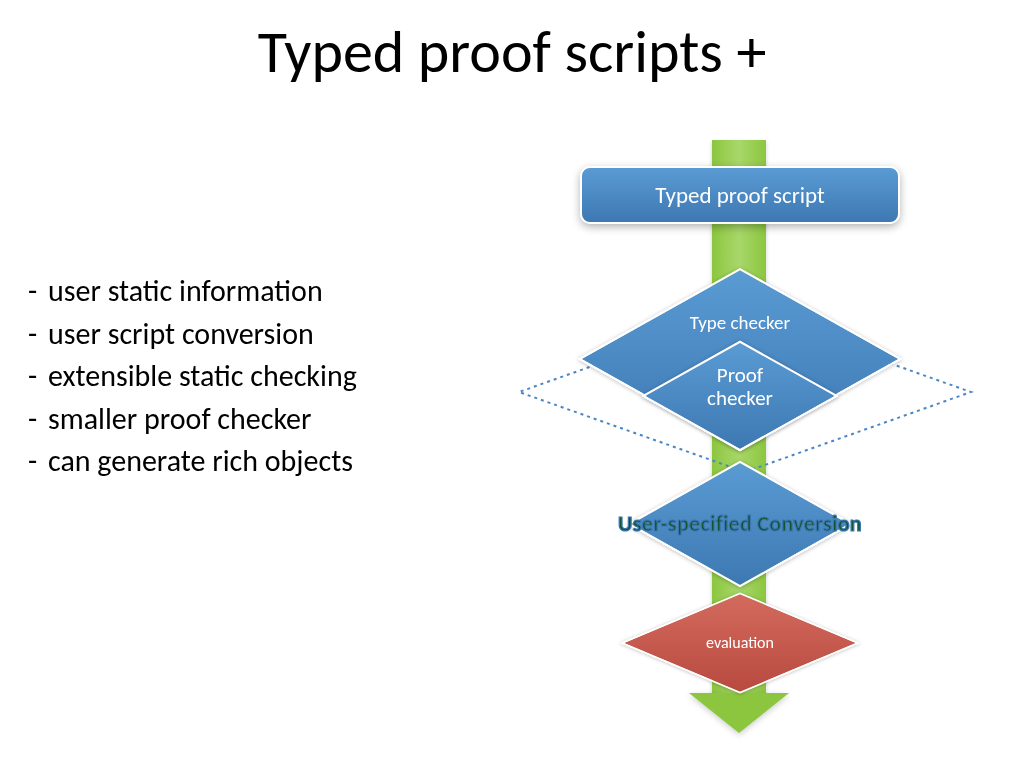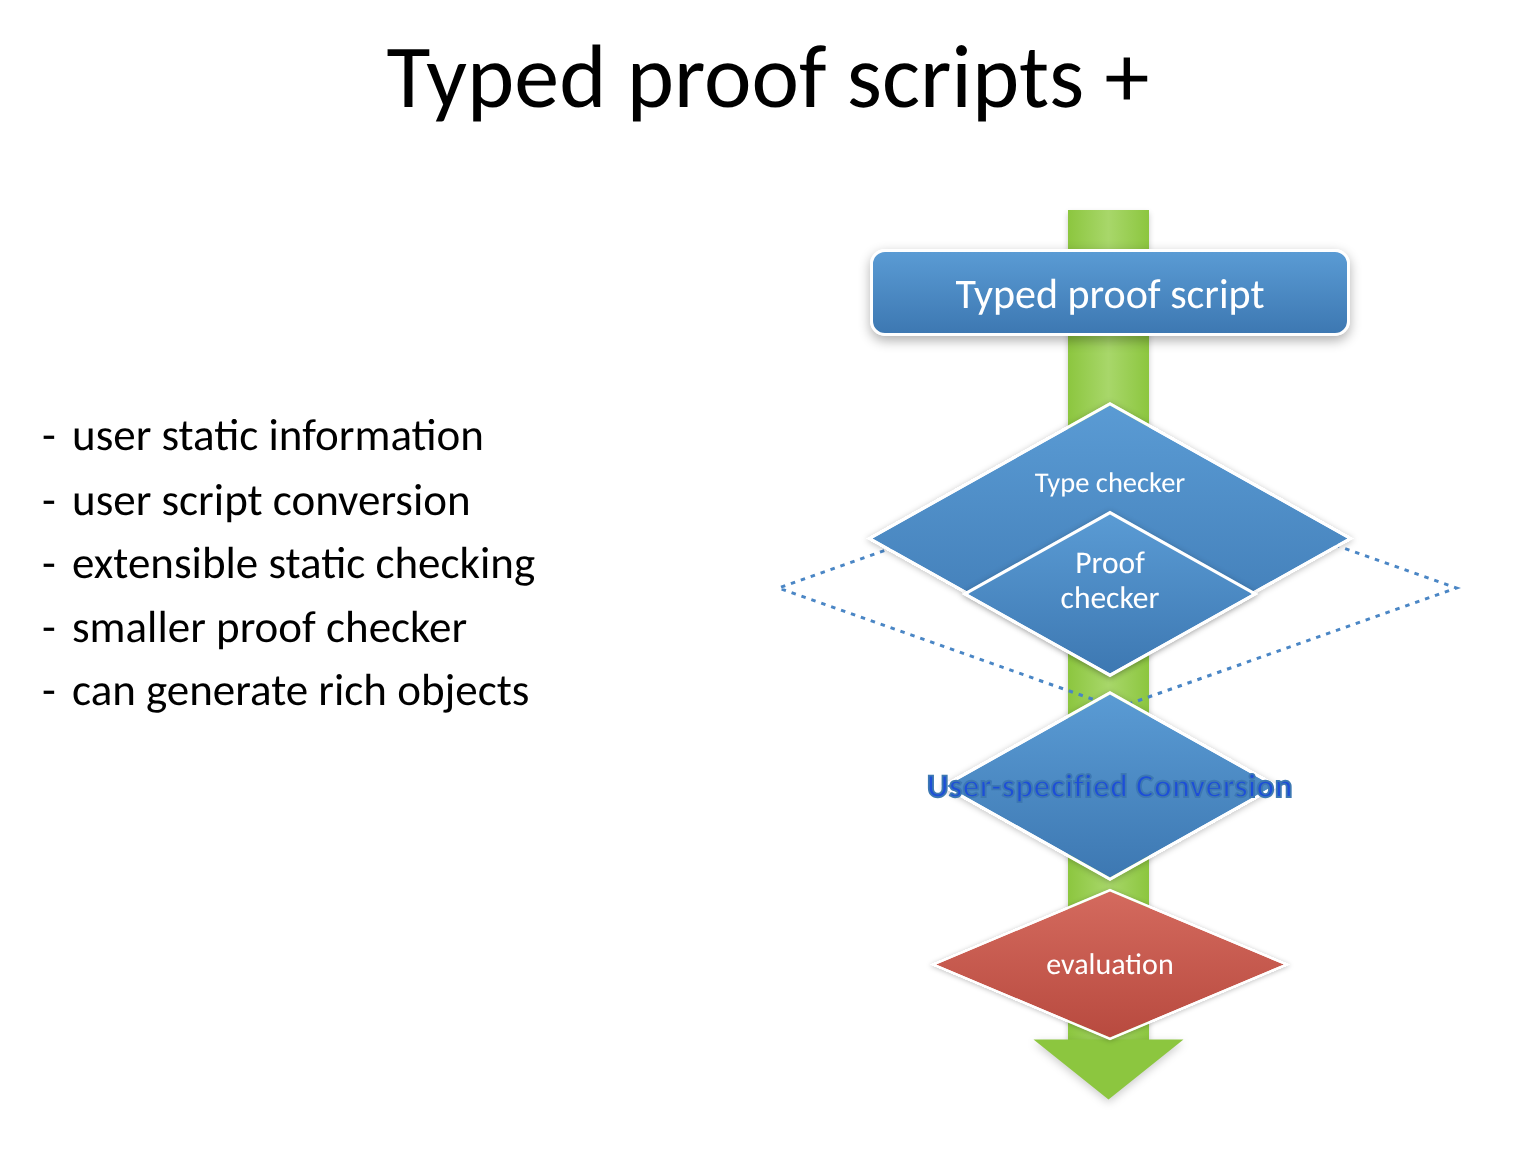--- a/index.html
+++ b/index.html
@@ -71,21 +71,21 @@
     position: absolute;
     left: 120px;
     top: 26px;
     width: 320px;
     height: 58px;
     background: linear-gradient(to bottom, #5a9bd4, #3d78b2);
     border: 2px solid #fff;
     border-radius: 10px;
     box-shadow: 0 3px 8px rgba(0,0,0,0.3);
     color: #fff;
-    font-size: 28px;
+    font-size: 23px;
     display: flex;
     align-items: center;
     justify-content: center;
   }
 
   
   .diamond-dotted {
     position: absolute;
     left: 55px;
     top: 168px;
@@ -124,21 +124,21 @@
   .diamond.proof-checker { left: 210px; top: 186px; width: 140px; height: 140px; }
   .diamond.proof-checker .label { font-size: 21px; padding-bottom: 18px; }
 
   .diamond.conversion { left: 200px; top: 304px; width: 160px; height: 160px; }
 
   .diamond.evaluation { left: 195px; top: 418px; width: 170px; height: 170px; }
   .diamond.evaluation .shape {
     background: linear-gradient(135deg, #d46a5e, #b84a3f);
     transform: scaleY(0.42) rotate(45deg);
   }
-  .diamond.evaluation .label { font-size: 20px; }
+  .diamond.evaluation .label { font-size: 16px; }
 
   
   .gear {
     position: absolute;
     left: 258px;
     top: 354px;
     width: 46px;
     height: 46px;
     opacity: 0.55;
   }
@@ -146,21 +146,21 @@
 
   
   .conv-label {
     position: absolute;
     left: 90px;
     top: 370px;
     width: 380px;
     text-align: center;
     font-size: 22px;
     font-weight: 700;
-    color: #1d4ed8;
+    color: #14532d;
     -webkit-text-stroke: 1.2px #3d78b2;
     letter-spacing: 0.3px;
   }
 </style>
 </head>
 <body>
 
 <div class="title">
   <span>Typed proof scripts +</span><br>
 </div>

